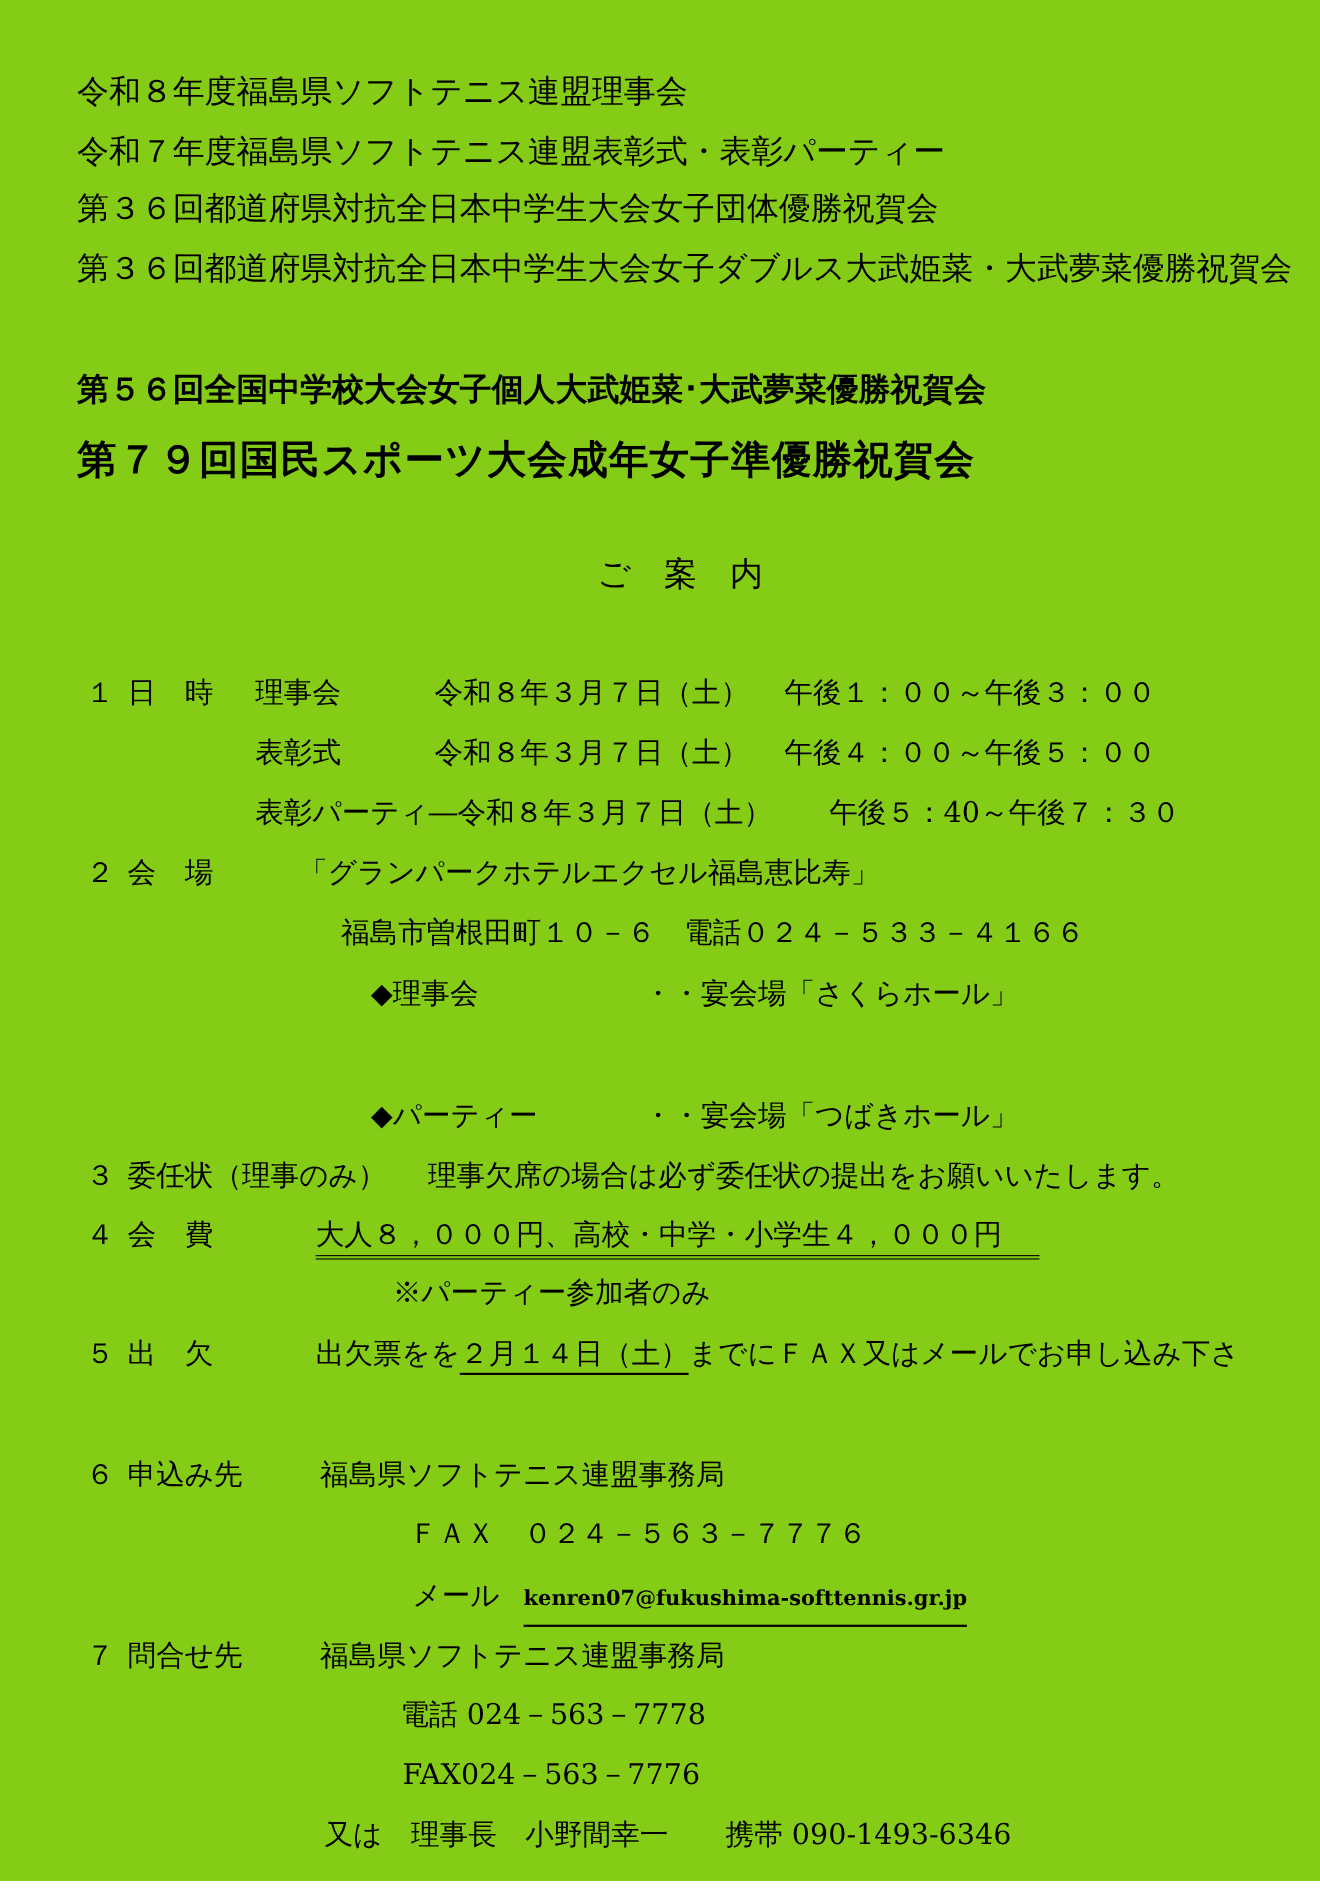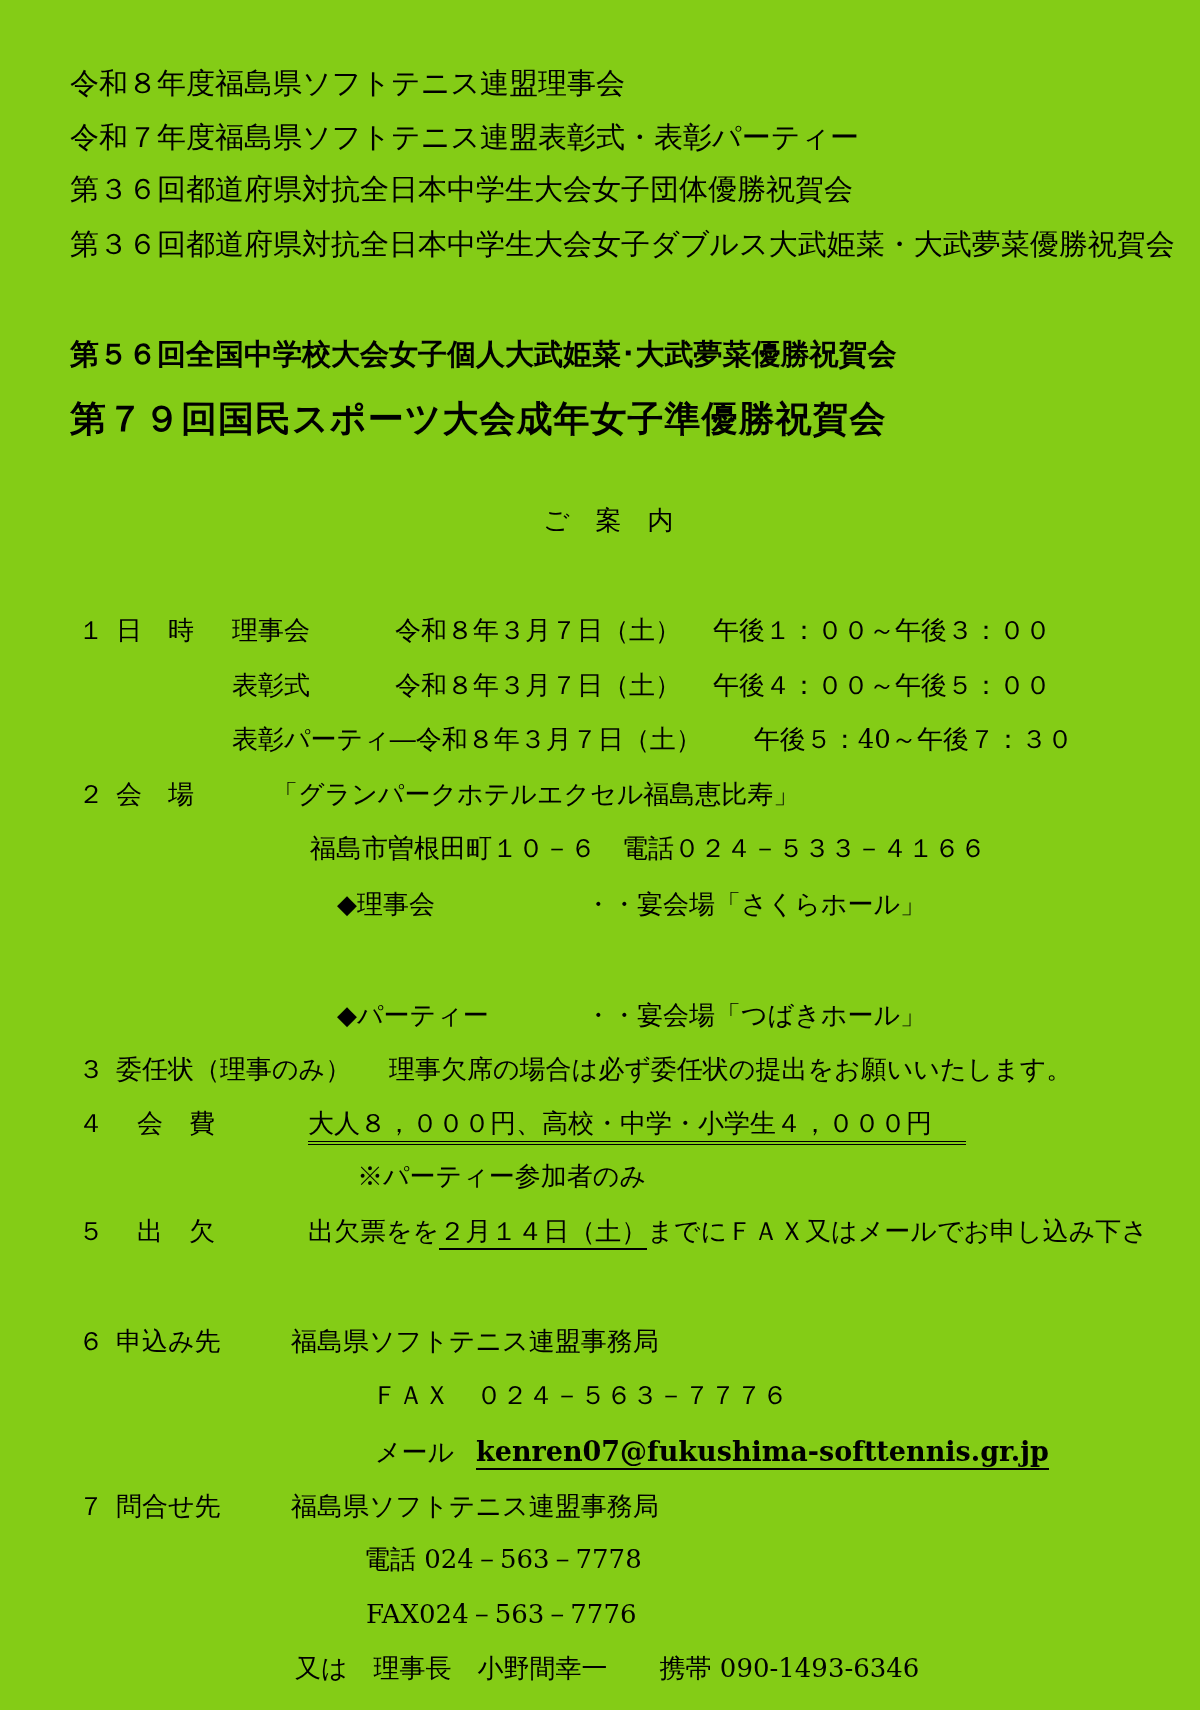--- a/index.html
+++ b/index.html
@@ -14,45 +14,45 @@
   }
   .ln{
     position:absolute;
     white-space:nowrap;
     font-size:26px;
     line-height:1.2;
   }
   .hd{font-size:29px;}
   .hd-b{font-weight:bold;}
   .hd-7{font-size:36px;letter-spacing:1px;font-weight:bold;}
-  .title{font-size:26px;}
+  .title{font-size:30px;}
   .ib{display:inline-block;}
   .w38{width:38px;}
   .w101{width:101px;}
   .w116{width:116px;}
   .w156{width:156px;}
   .w163{width:163px;}
-  .w171{width:171px;margin-left:21px;}
+  .w171{width:171px;}
   .w175{width:175px;}
   .w248{width:248px;}
   .w273{width:273px;}
   .w318{width:318px;}
   .dbl-underline{
     border-bottom:4px double #000;
     padding:0 34px 3px 0;
   }
   .underline{
     border-bottom:2px solid #000;
     padding-bottom:2px;
   }
   .email{
     font-weight:bold;
-    font-size:27px;
+    font-size:19px;
     border-bottom:2px solid #000;
-    padding-bottom:1px;
+    padding-bottom:13px;
   }
 </style>
 </head>
 <body>
 
 <div class="page">
 
   <div class="ln hd" style="left:70px;top:66px">令和８年度福島県ソフトテニス連盟理事会</div>
   <div class="ln hd" style="left:70px;top:120px">令和７年度福島県ソフトテニス連盟表彰式・表彰パーティー</div>
   <div class="ln hd" style="left:70px;top:172px">第３６回都道府県対抗全日本中学生大会女子団体優勝祝賀会</div>

